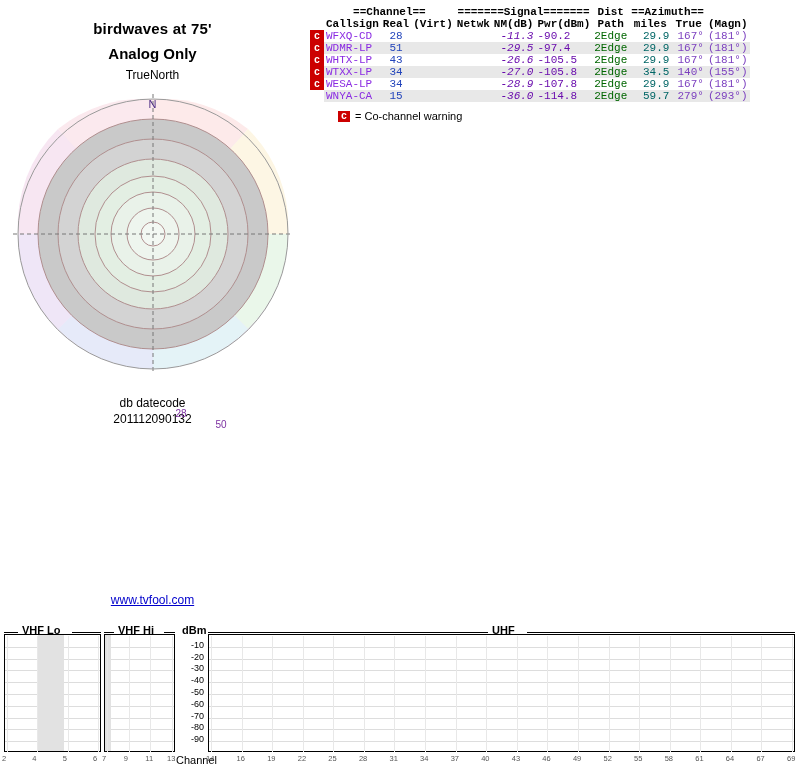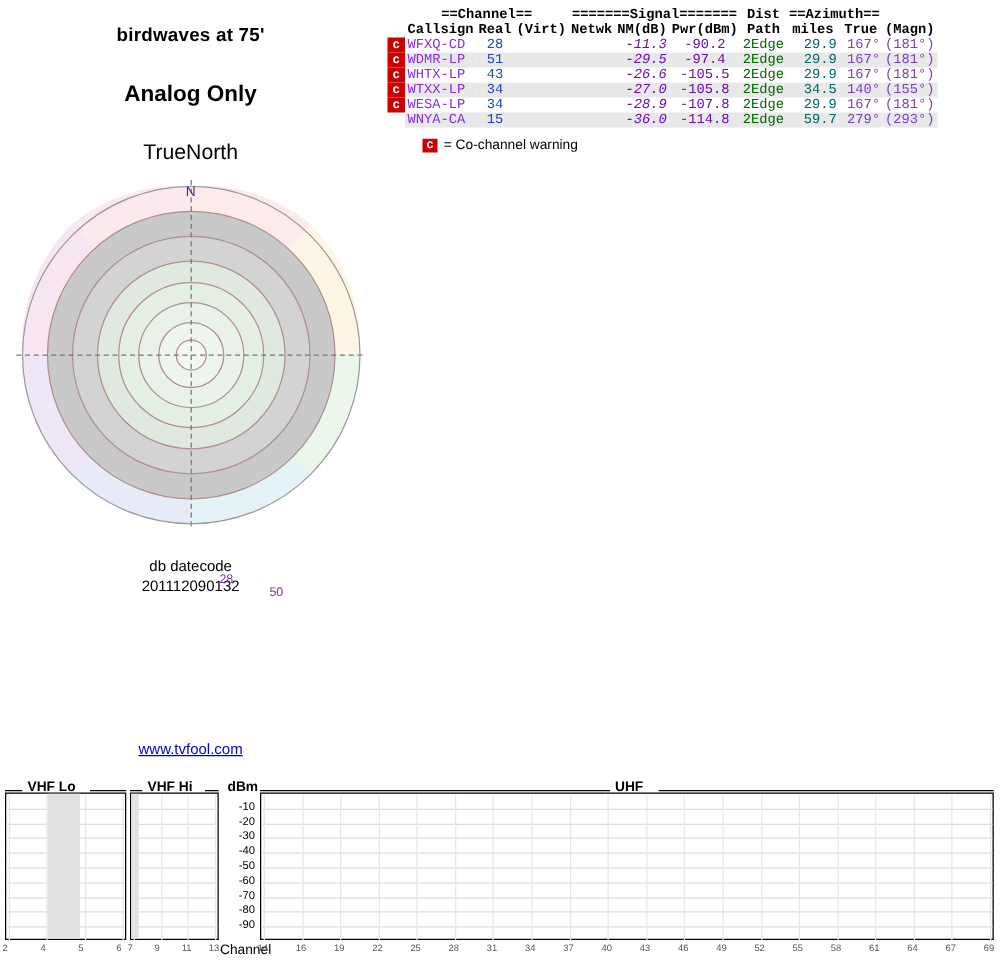--- a/index.html
+++ b/index.html
@@ -9,22 +9,22 @@
     font-family:"Liberation Sans", sans-serif;
     color:#000;
     position:relative;
     overflow:hidden;
   }
 
   
   #left-panel{position:absolute;left:0;top:0;width:305px;height:612px;}
   #title-block{text-align:center;padding-top:20px;}
   #title-block .t1{font-size:15px;font-weight:bold;letter-spacing:.2px;}
-  #title-block .t2{font-size:18px;font-weight:bold;margin-top:28px;}
-  #truenorth{text-align:center;font-size:17px;margin-top:26px;}
+  #title-block .t2{font-size:15px;font-weight:bold;margin-top:8px;}
+  #truenorth{text-align:center;font-size:12px;margin-top:6px;}
 
   
   #polar-wrap{position:relative;width:290px;height:290px;margin:2px auto 0 auto;}
   #polar{position:absolute;left:0;top:0;width:290px;height:290px;}
   .nlabel{position:absolute;left:50%;transform:translateX(-50%);top:14px;font-size:11px;color:#4b2a84;}
   .chanlabel{position:absolute;font-size:10px;color:#7b2fa0;line-height:10px;text-align:center;}
 
   
   #search-criteria{text-align:center;margin-top:18px;}
   #search-criteria .hdr{font-size:12px;font-weight:bold;text-decoration:underline;}
@@ -41,21 +41,21 @@
   table.tvtable{border-collapse:collapse;font-family:"Liberation Mono", monospace;font-size:11px;}
   table.tvtable td,table.tvtable th{padding:0 2px;white-space:pre;}
   .grouphdr{font-size:11px;font-family:"Liberation Mono", monospace;color:#000;text-align:center;white-space:pre;}
   .colhdr{font-size:11px;font-family:"Liberation Mono", monospace;color:#000;text-align:center;white-space:pre;}
   .cell-cc{background:#cc0000;color:#ffffff;font-weight:bold;text-align:center;width:10px;font-size:10px;}
   .c-call{color:#8a2be2;text-align:left;}
   .c-real{color:#2244bb;text-align:center;}
   .c-virt{color:#2244bb;text-align:center;}
   .c-net{color:#000;text-align:center;}
   .c-nm{color:#6a0dad;text-align:right;font-style:italic;}
-  .c-pwr{color:#6a0dad;text-align:center;}
+  .c-pwr{color:#6a0dad;text-align:left;}
   .c-path{color:#006600;text-align:center;}
   .c-dist{color:#006666;text-align:right;}
   .c-true{color:#7b3fbf;text-align:right;}
   .c-magn{color:#7b3fbf;text-align:right;}
   .shadecol{background:#e8e8e8;}
   #cc-legend{margin-top:8px;margin-left:28px;font-size:11px;display:flex;align-items:center;gap:5px;}
   #cc-legend .badge{background:#cc0000;color:#fff;font-weight:bold;font-family:"Liberation Mono",monospace;font-size:10px;padding:0 3px;}
 
   
   #spectrum{position:absolute;left:0;top:620px;width:800px;height:148px;padding-left:28px;}

